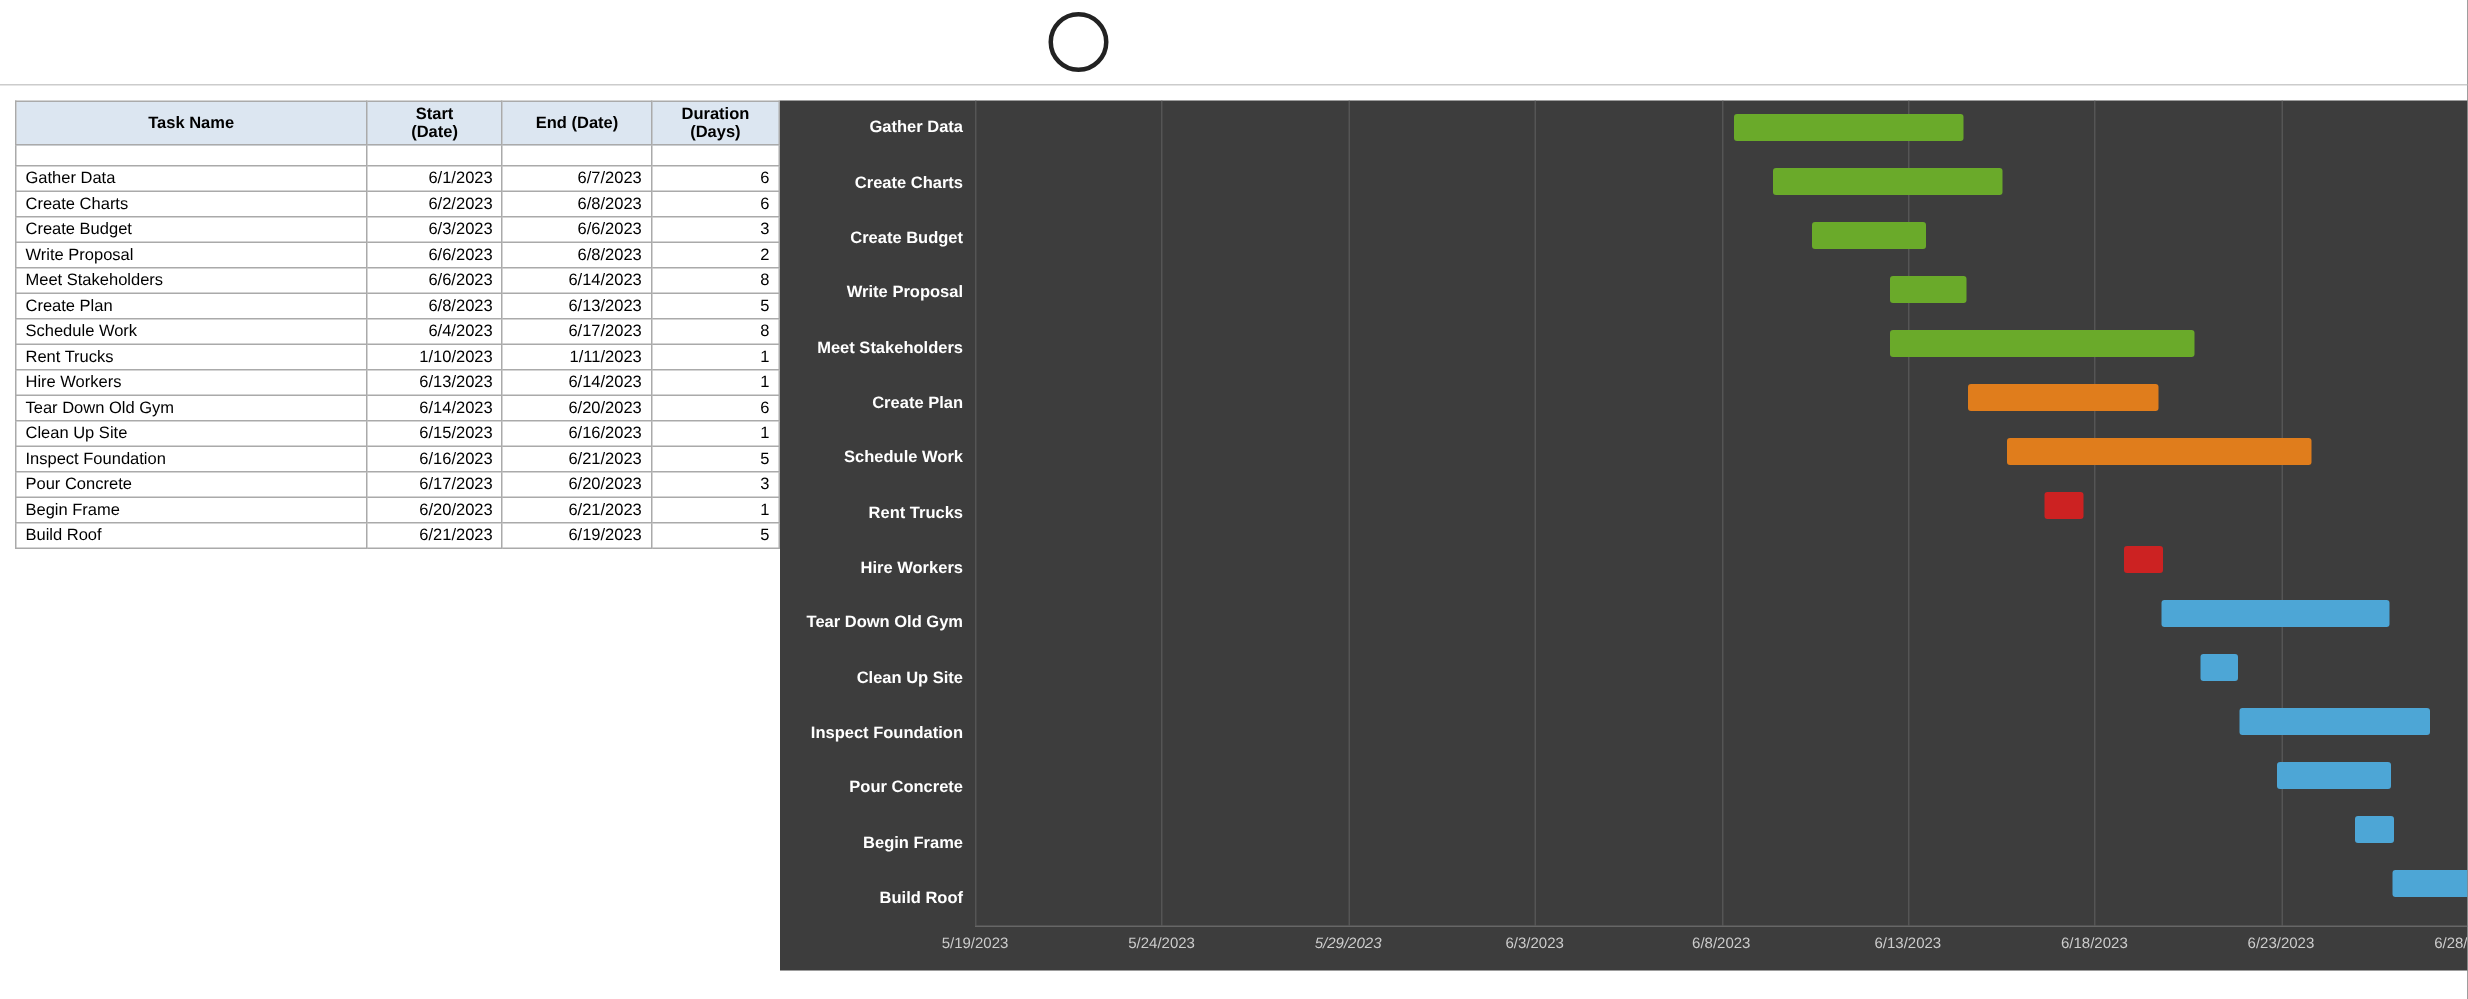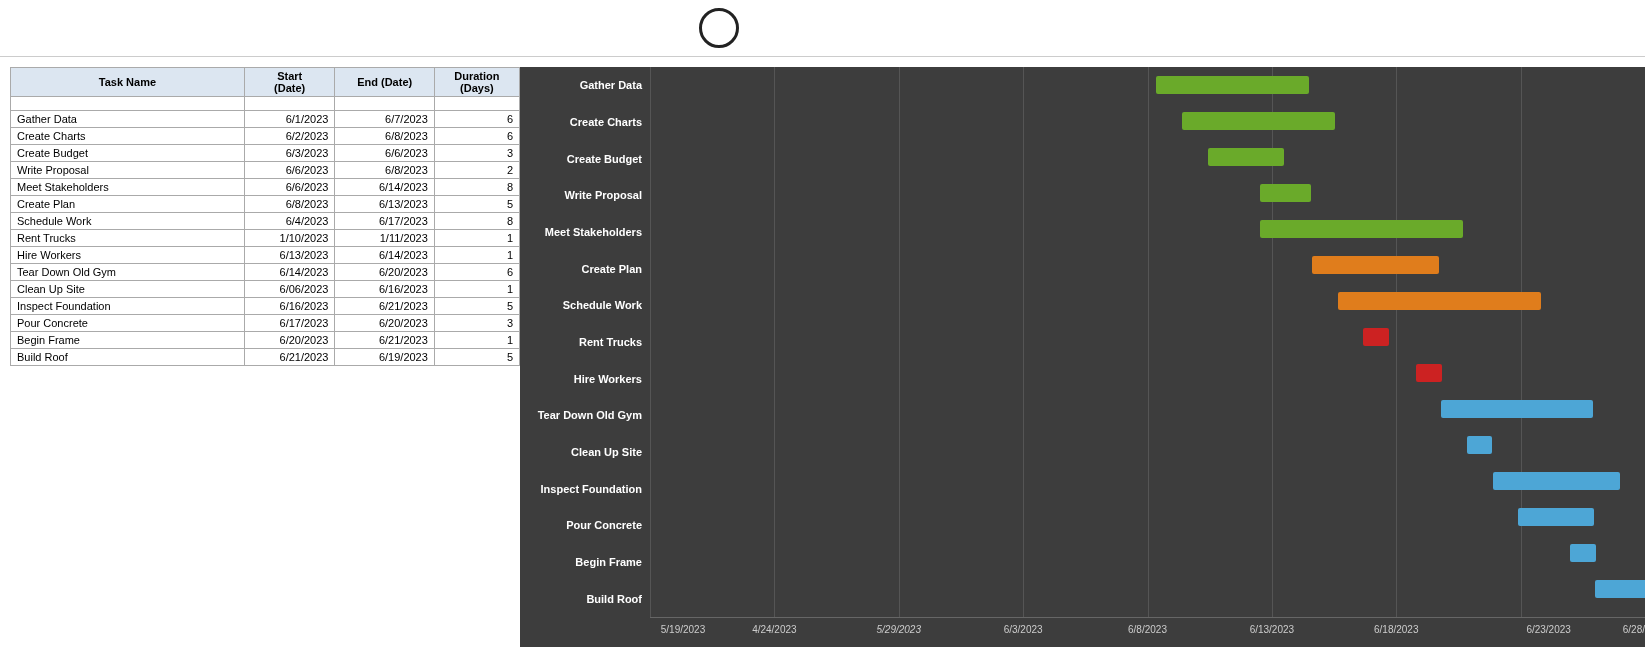--- a/index.html
+++ b/index.html
@@ -134,21 +134,21 @@
             <td>1</td>
           </tr>
           <tr>
             <td>Tear Down Old Gym</td>
             <td>6/14/2023</td>
             <td>6/20/2023</td>
             <td>6</td>
           </tr>
           <tr>
             <td>Clean Up Site</td>
-            <td>6/06/2023</td>
+            <td>6/15/2023</td>
             <td>6/16/2023</td>
             <td>1</td>
           </tr>
           <tr>
             <td>Inspect Foundation</td>
             <td>6/16/2023</td>
             <td>6/21/2023</td>
             <td>5</td>
           </tr>
           <tr>
@@ -244,25 +244,25 @@
             <div class="gantt-bar" style="left: 87.2%; width: 7.65%; background-color: rgb(77, 166, 214);"></div>
           </div>
           <div class="gantt-row">
             <div class="gantt-bar" style="left: 92.5%; width: 2.55%; background-color: rgb(77, 166, 214);"></div>
           </div>
           <div class="gantt-row">
             <div class="gantt-bar" style="left: 95%; width: 12.75%; background-color: rgb(77, 166, 214);"></div>
           </div>
         </div>
         <div class="gantt-xaxis">
-          <span class="xaxis-label" style="left: 0%; margin-left: 33px;">5/19/2023</span>
-          <span class="xaxis-label" style="left: 12.5%;">4/24/2023</span>
+          <span class="xaxis-label" style="left: 0%;">5/19/2023</span>
+          <span class="xaxis-label" style="left: 12.5%;">5/24/2023</span>
           <span class="xaxis-label" style="left: 25%; font-style: italic;">5/29/2023</span>
           <span class="xaxis-label" style="left: 37.5%;">6/3/2023</span>
           <span class="xaxis-label" style="left: 50%;">6/8/2023</span>
           <span class="xaxis-label" style="left: 62.5%;">6/13/2023</span>
           <span class="xaxis-label" style="left: 75%; text-align: right;">6/18/2023</span>
-          <span class="xaxis-label" style="left: 87.5%; margin-left: 28px;">6/23/2023</span>
+          <span class="xaxis-label" style="left: 87.5%;">6/23/2023</span>
           <span class="xaxis-label" style="left: 100%;">6/28/2023</span>
         </div>
       </div>
   </div>
 </div>
 
 </body></html>

